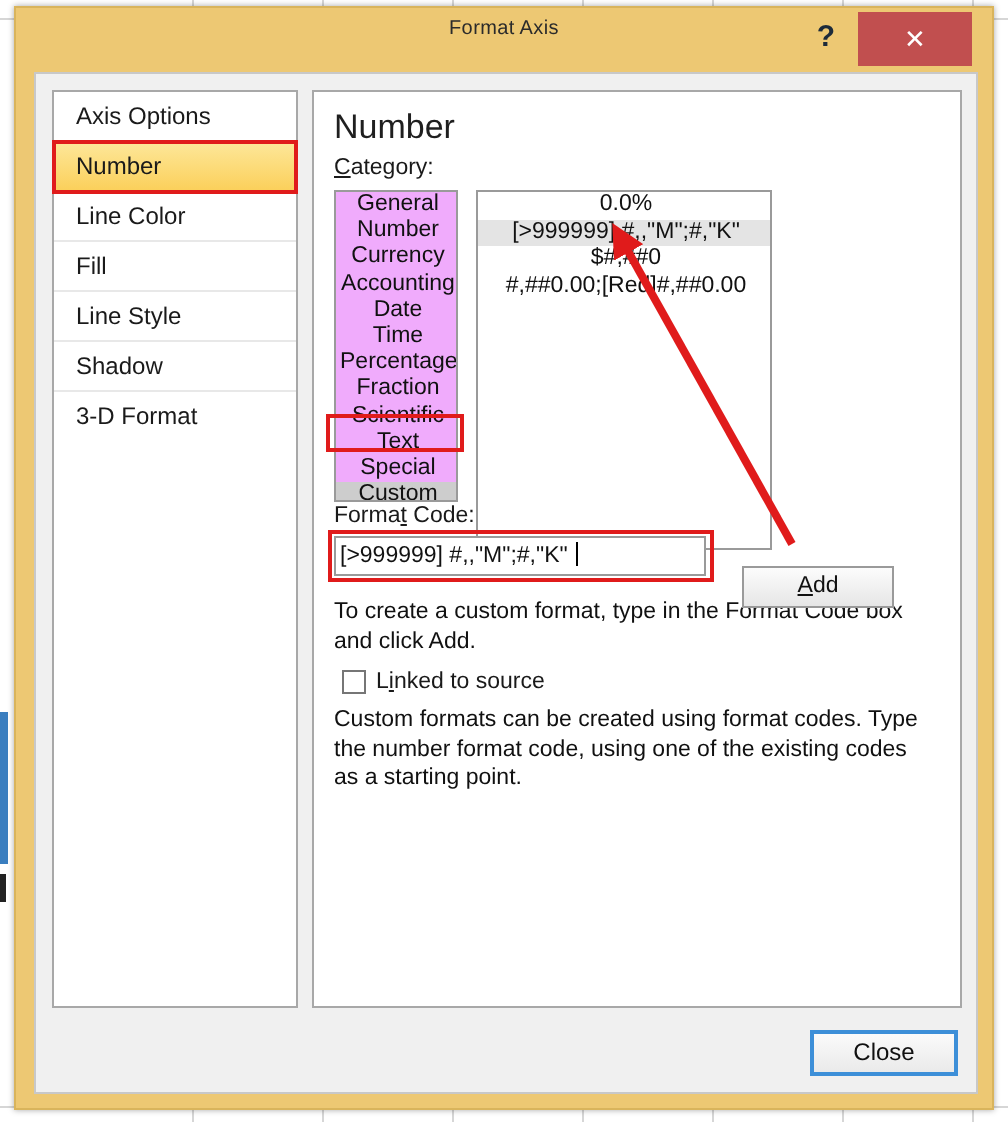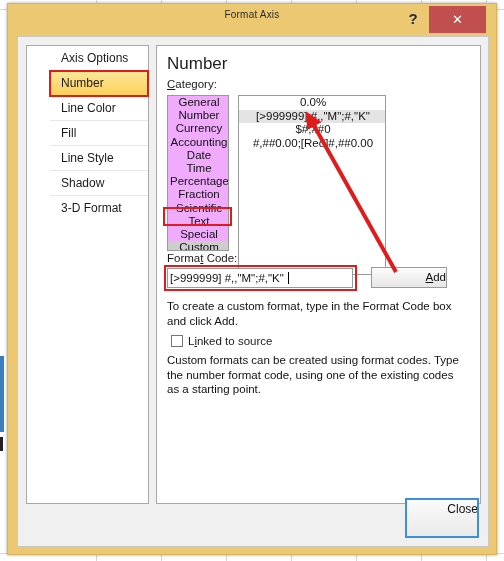--- a/index.html
+++ b/index.html
@@ -95,21 +95,20 @@
   .nav-item {
     position: relative;
     height: 25px;
     line-height: 25px;
     padding-left: 11px;
     font-size: 12px;
     color: #1a1a1a;
     border-bottom: 1px solid #e8e8e8;
     cursor: pointer;
     white-space: nowrap;
-    margin-left: 23px;
   }
   .nav-item.selected {
     background: linear-gradient(to bottom, #fde79a, #fbd05b);
     outline: 2px solid #e01b1b;
     outline-offset: -1px;
     z-index: 3;
   }
   .nav-item:last-child { border-bottom: none; }
 
   
@@ -214,28 +213,28 @@
   #fmt-highlight {
     position: absolute;
     left: -2px; top: -2px;
     width: 193px; height: 26px;
     border: 2px solid #e01b1b;
     pointer-events: none;
     z-index: 4;
   }
   #add-btn {
     position: absolute;
-    left: 205px; top: 0;
+    left: 205px; top: 16px;
     width: 76px; height: 21px;
     background: linear-gradient(to bottom,#fcfcfc,#e6e6e6);
     border: 1px solid #9a9a9a;
     font-size: 11.5px;
     color: #111111;
     line-height: 19px;
-    text-align: right;
+    text-align: center;
     cursor: pointer;
   }
 
   .help-para {
     font-size: 11.5px;
     color: #111111;
     line-height: 14.5px;
     margin: 6px 1px 0 1px;
     width: 300px;
   }
@@ -249,29 +248,29 @@
   #linked-box {
     width: 12px; height: 12px;
     border: 1px solid #767676;
     background: #ffffff;
   }
 
   
   #close-main-btn {
     position: absolute;
     right: 9px; bottom: 8px;
-    width: 74px; height: 40px;
+    width: 74px; height: 23px;
     background: linear-gradient(to bottom,#fbfbfb,#e9e9e9);
     border: 1px solid #3d8fd8;
     outline: 1px solid #3d8fd8;
     outline-offset: -2px;
     font-size: 12px;
     color: #111111;
     line-height: 21px;
-    text-align: right;
+    text-align: center;
     cursor: pointer;
   }
 
   
   #arrow-svg {
     position: absolute;
     left: 0; top: 0;
     width: 504px; height: 561px;
     pointer-events: none;
     z-index: 50;

